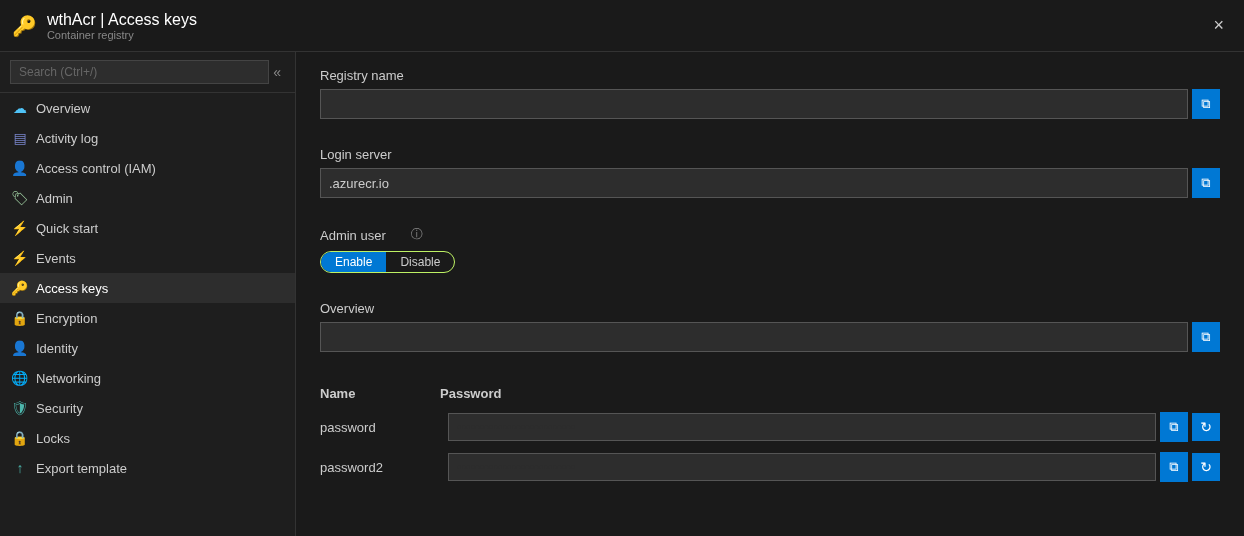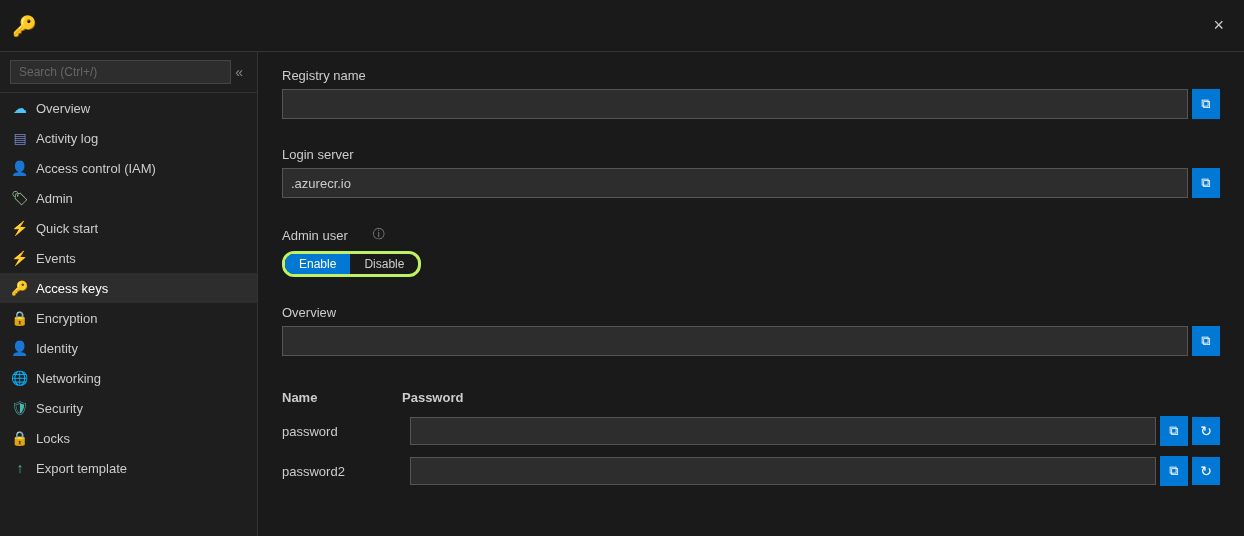--- a/index.html
+++ b/index.html
@@ -54,21 +54,21 @@
 
     
     .main-layout {
       display: flex;
       flex: 1;
       overflow: hidden;
     }
 
     
     .sidebar {
-      width: 258px;
+      width: 296px;
       background: #1e1e1e;
       border-right: 1px solid #333;
       display: flex;
       flex-direction: column;
       overflow-y: auto;
       flex-shrink: 0;
     }
 
     .search-bar {
       padding: 8px 10px;
@@ -181,21 +181,21 @@
       align-items: flex-end;
       gap: 25px;
       margin-bottom: 8px;
     }
     .info-icon {
       color: #888;
       font-size: 12px;
     }
     .toggle-group {
       display: flex;
-      border: 3px solid #bef264;
+      border: 1px solid #bef264;
       border-radius: 12px;
       overflow: hidden;
     }
     .toggle-btn {
       padding: 3px 14px;
       border: none;
       cursor: pointer;
       font-size: 12px;
       background: transparent;
       color: #ccc;
@@ -276,20 +276,24 @@
     .nav-icon-security { color: #4db6ac; }
     .nav-icon-locks { color: #4db6ac; }
     .nav-icon-export { color: #4db6ac; }
   </style>
 </head>
 <body>
 
 <div class="title-bar">
   <div class="title-left">
     <span class="title-icon">🔑</span>
+    <div class="title-text">
+      <h1>wthAcr | Access keys</h1>
+      <p>Container registry</p>
+    </div>
   </div>
   <button class="close-btn">×</button>
 </div>
 
 <div class="main-layout">
 
   <div class="sidebar">
     <div class="search-bar">
       <div class="search-row">
         <input type="text" placeholder="Search (Ctrl+/)" style="">

